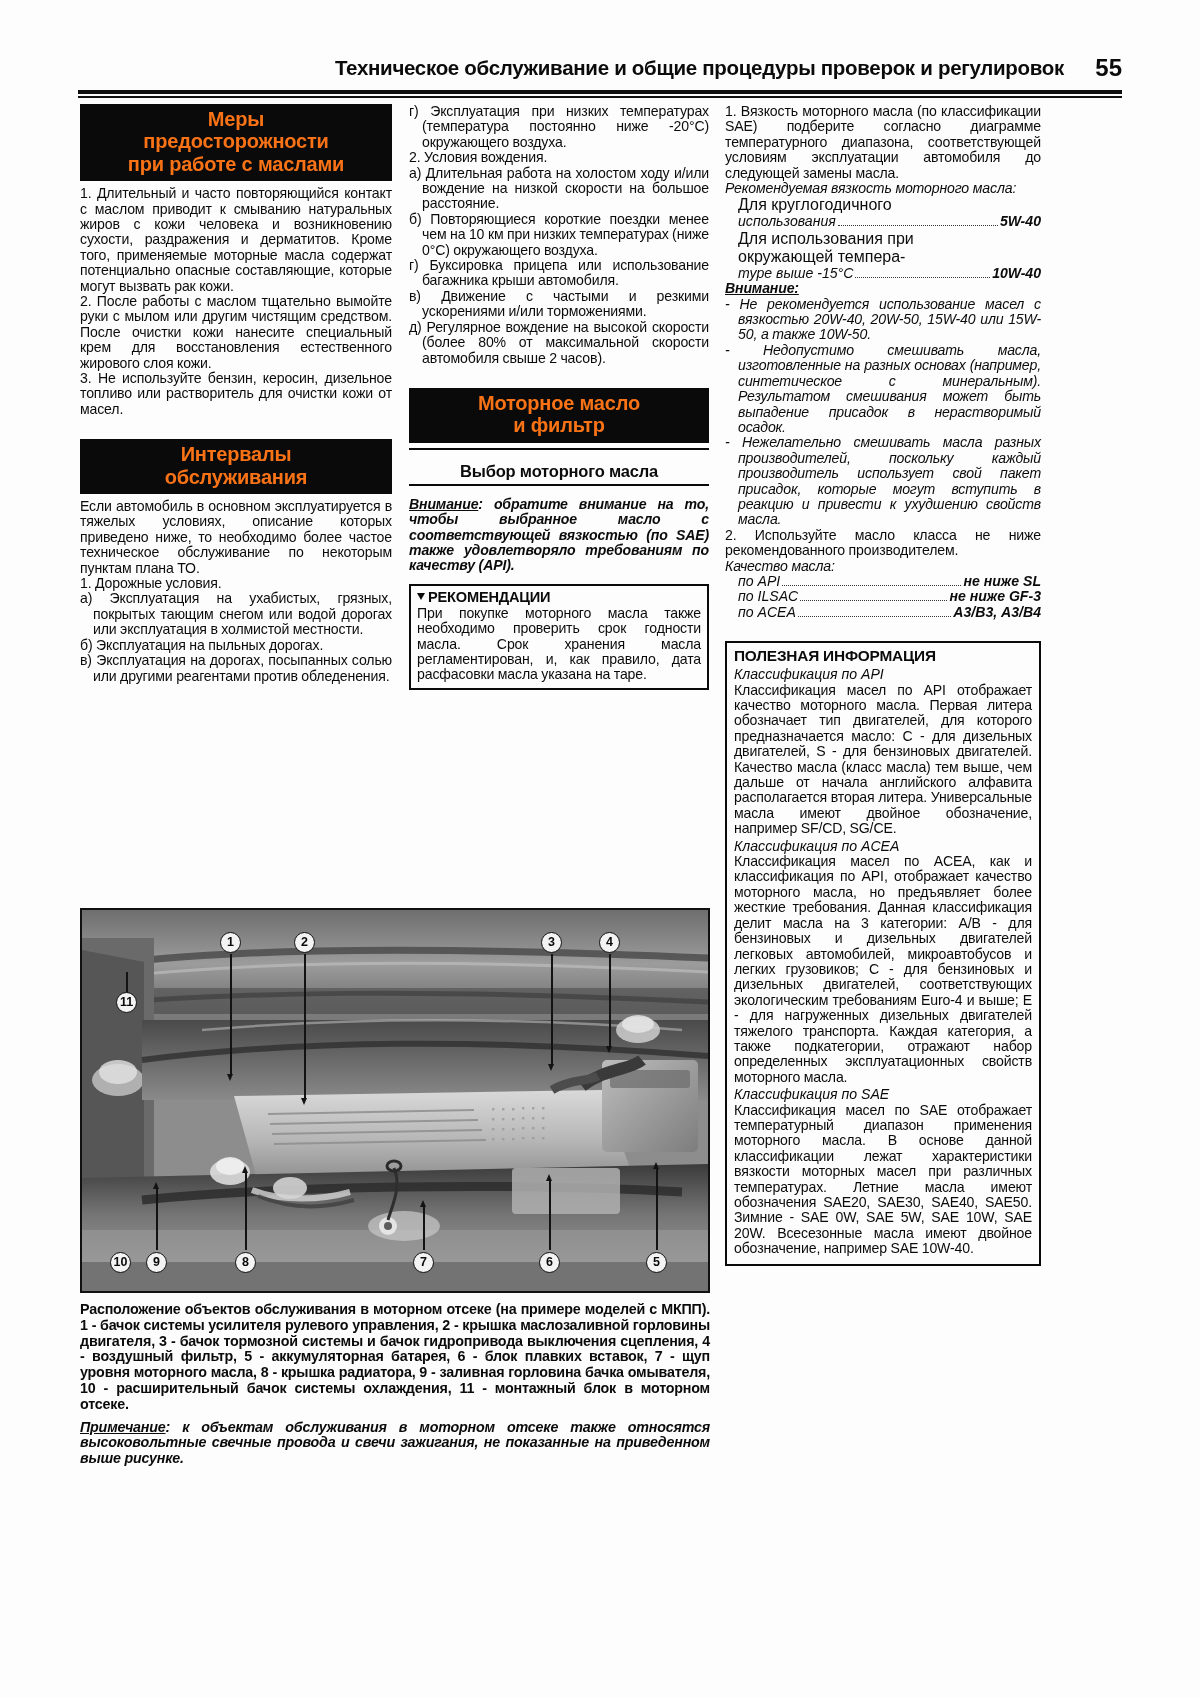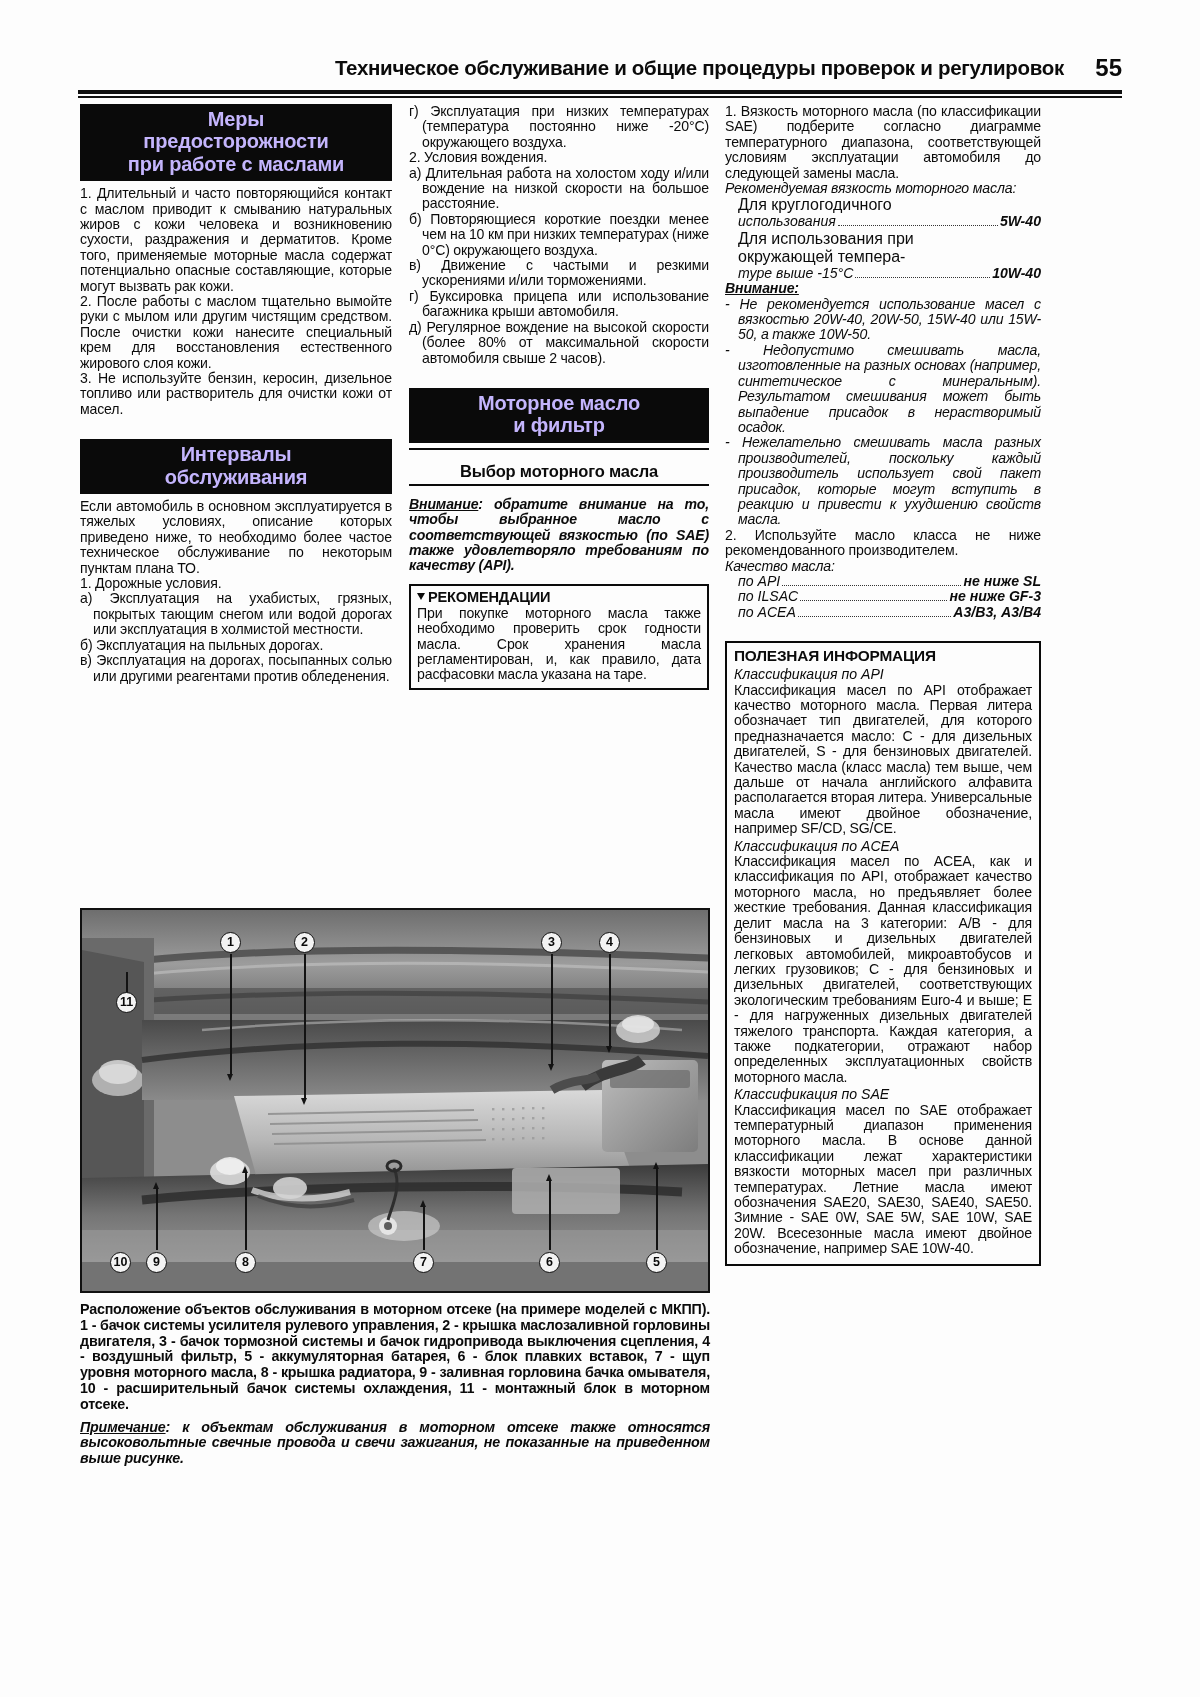--- a/index.html
+++ b/index.html
@@ -64,21 +64,21 @@
     position: absolute;
     top: 104px;
   }
   .col1 { left: 80px;  width: 312px; }
   .col2 { left: 409px; width: 300px; }
   .col3 { left: 725px; width: 316px; }
 
   
   .banner {
     background: #0a0a0a;
-    color: #c4b5fd;
+    color: #f97316;
     text-align: center;
     font-weight: bold;
     font-size: 20px;
     line-height: 1.12;
     padding: 4px 6px 6px 6px;
     margin: 0 0 5px 0;
     letter-spacing: -0.2px;
   }
 
   
@@ -289,22 +289,22 @@
     <p class="body sub indent">б) Эксплуатация на пыльных дорогах.</p>
     <p class="body sub indent">в) Эксплуатация на дорогах, посыпанных солью или другими реагентами против обледенения.</p>
   </div>
 
   <div class="col col2">
 
     <p class="body sub indent">г) Эксплуатация при низких температурах (температура постоянно ниже -20°С) окружающего воздуха.</p>
     <p class="body">2. Условия вождения.</p>
     <p class="body sub indent">а) Длительная работа на холостом ходу и/или вождение на низкой скорости на большое расстояние.</p>
     <p class="body sub indent">б) Повторяющиеся короткие поездки менее чем на 10 км при низких температурах (ниже 0°С) окружающего воздуха.</p>
+    <p class="body sub indent">г) Буксировка прицепа или использование багажника крыши автомобиля.</p>
     <p class="body sub indent">в) Движение с частыми и резкими ускорениями и/или торможениями.</p>
-    <p class="body sub indent">г) Буксировка прицепа или использование багажника крыши автомобиля.</p>
     <p class="body sub indent">д) Регулярное вождение на высокой скорости (более 80% от максимальной скорости автомобиля свыше 2 часов).</p>
 
     <div class="spacer-lg"></div>
 
     <div class="banner">Моторное масло<br>и фильтр</div>
 
     <div class="subhead">Выбор моторного масла</div>
 
 
     <div class="spacer-sm"></div>

